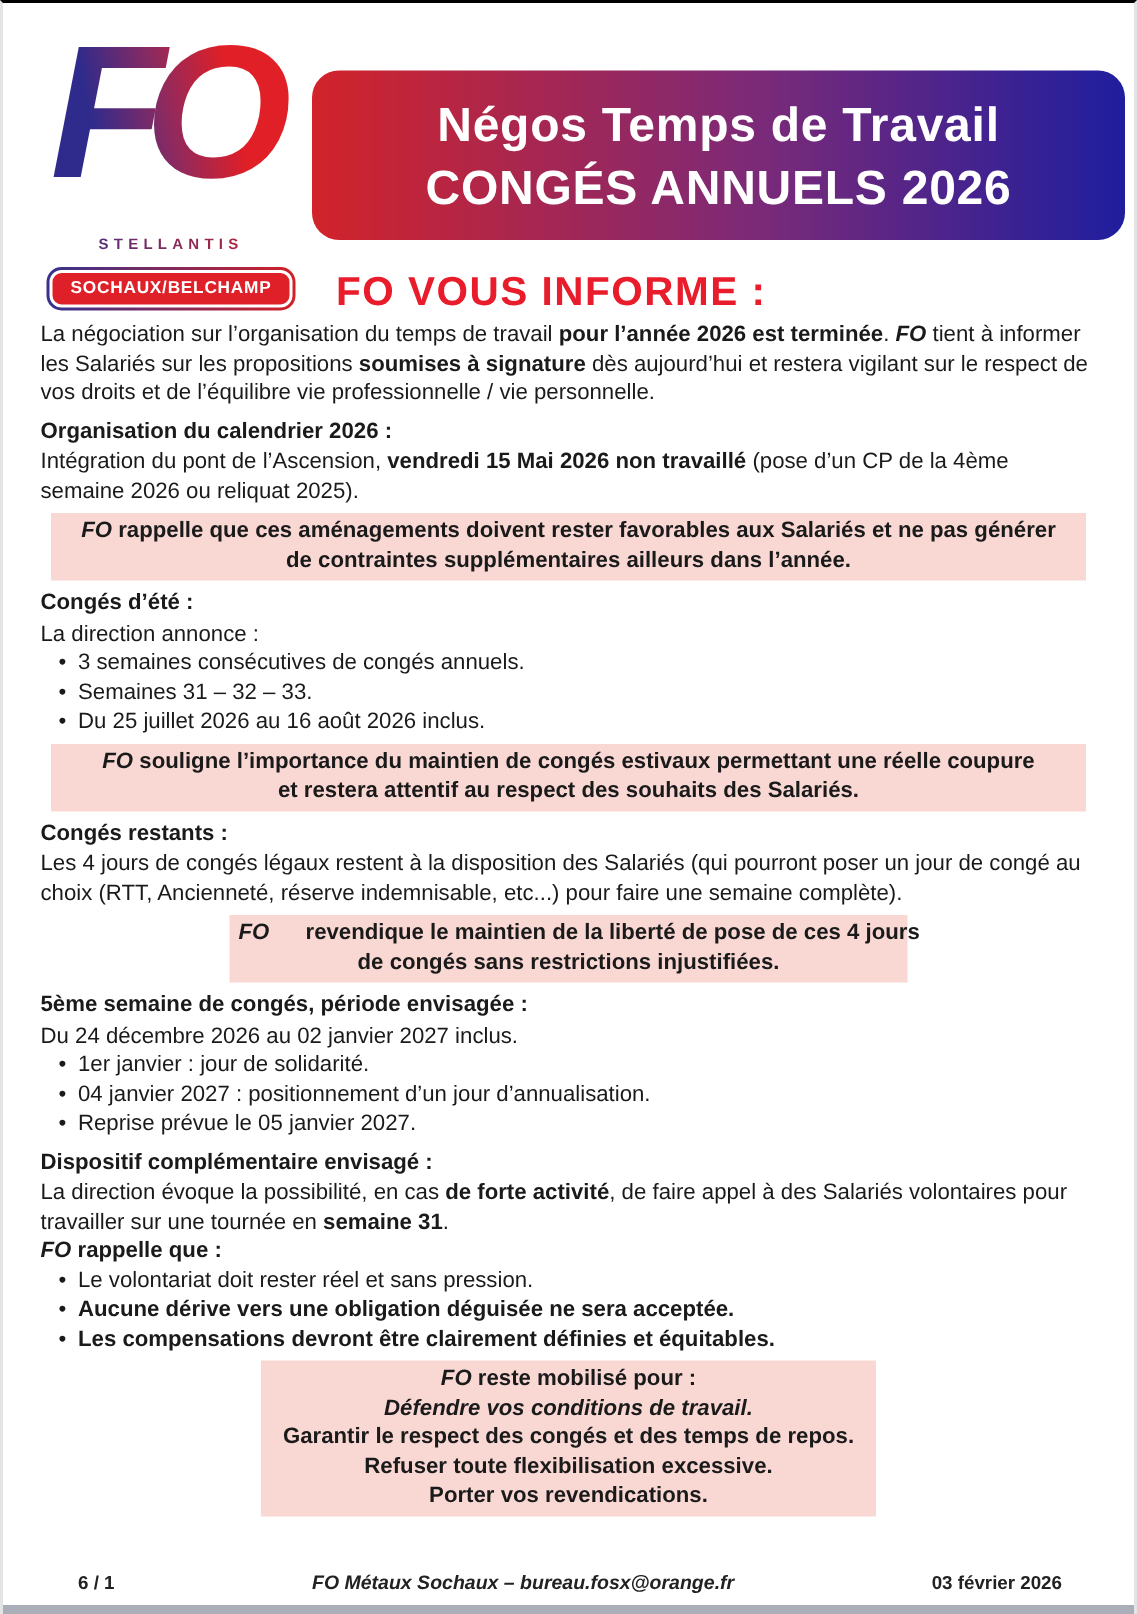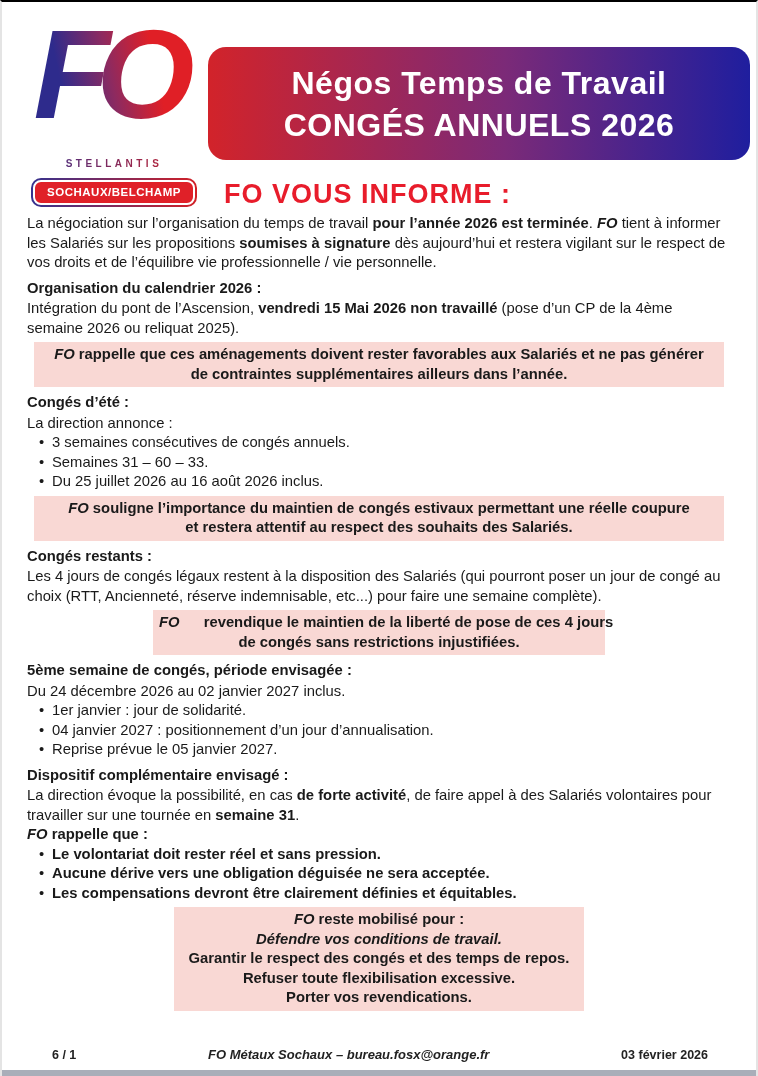--- a/index.html
+++ b/index.html
@@ -94,21 +94,21 @@
       <div class="h">Organisation du calendrier 2026 :</div>
       <p class="p"><span>Intégration du pont de l’Ascension, </span><span style="font-weight: bold;">vendredi 15 Mai 2026 non travaillé</span><span> (pose d’un CP de la 4ème semaine 2026 ou reliquat 2025).</span></p>
       <div class="box full">
         <div class="line"><span style="font-weight: bold; font-style: italic;">FO</span><span style="font-weight: bold;"> rappelle que ces aménagements doivent rester favorables aux Salariés et ne pas générer</span></div>
         <div class="line"><span style="font-weight: bold;">de contraintes supplémentaires ailleurs dans l’année.</span></div>
       </div>
       <div class="h">Congés d’été :</div>
       <p class="p"><span>La direction annonce :</span></p>
       <div>
         <div class="bullet"><span class="dot">•</span><span>3 semaines consécutives de congés annuels.</span></div>
-        <div class="bullet"><span class="dot">•</span><span>Semaines 31 – 60 – 33.</span></div>
+        <div class="bullet"><span class="dot">•</span><span>Semaines 31 – 32 – 33.</span></div>
         <div class="bullet"><span class="dot">•</span><span>Du 25 juillet 2026 au 16 août 2026 inclus.</span></div>
       </div>
       <div class="box full">
         <div class="line"><span style="font-weight: bold; font-style: italic;">FO</span><span style="font-weight: bold;"> souligne l’importance du maintien de congés estivaux permettant une réelle coupure</span></div>
         <div class="line"><span style="font-weight: bold;">et restera attentif au respect des souhaits des Salariés.</span></div>
       </div>
       <div class="h">Congés restants :</div>
       <p class="p"><span>Les 4 jours de congés légaux restent à la disposition des Salariés (qui pourront poser un jour de congé au choix (RTT, Ancienneté, réserve indemnisable, etc...) pour faire une semaine complète).</span></p>
       <div class="box mid">
         <div class="line"><span style="font-weight: bold; font-style: italic;">FO</span><span style="font-weight: bold; padding-left: 20px;"> revendique le maintien de la liberté de pose de ces 4 jours</span></div>
@@ -118,21 +118,21 @@
       <p class="p"><span>Du 24 décembre 2026 au 02 janvier 2027 inclus.</span></p>
       <div>
         <div class="bullet"><span class="dot">•</span><span>1er janvier : jour de solidarité.</span></div>
         <div class="bullet"><span class="dot">•</span><span>04 janvier 2027 : positionnement d’un jour d’annualisation.</span></div>
         <div class="bullet"><span class="dot">•</span><span>Reprise prévue le 05 janvier 2027.</span></div>
       </div>
       <div class="h">Dispositif complémentaire envisagé :</div>
       <p class="p"><span>La direction évoque la possibilité, en cas </span><span style="font-weight: bold;">de forte activité</span><span>, de faire appel à des Salariés volontaires pour travailler sur une tournée en </span><span style="font-weight: bold;">semaine 31</span><span>.</span></p>
       <p class="p"><span style="font-weight: bold; font-style: italic;">FO</span><span style="font-weight: bold;"> rappelle que :</span></p>
       <div>
-        <div class="bullet"><span class="dot">•</span><span style="font-weight: bold; margin-top: 48px;">Le volontariat doit rester réel et sans pression.</span></div>
+        <div class="bullet"><span class="dot">•</span><span style="font-weight: normal; margin-top: 48px;">Le volontariat doit rester réel et sans pression.</span></div>
         <div class="bullet"><span class="dot">•</span><span style="font-weight: bold;">Aucune dérive vers une obligation déguisée ne sera acceptée.</span></div>
         <div class="bullet"><span class="dot">•</span><span style="font-weight: bold;">Les compensations devront être clairement définies et équitables.</span></div>
       </div>
       <div class="box narrow">
         <div class="line"><span style="font-weight: bold; font-style: italic;">FO</span><span style="font-weight: bold;"> reste mobilisé pour :</span></div>
         <div class="line"><span style="font-weight: bold; font-style: italic;">Défendre vos conditions de travail.</span></div>
         <div class="line"><span style="font-weight: bold;">Garantir le respect des congés et des temps de repos.</span></div>
         <div class="line"><span style="font-weight: bold;">Refuser toute flexibilisation excessive.</span></div>
         <div class="line"><span style="font-weight: bold;">Porter vos revendications.</span></div>
       </div>

